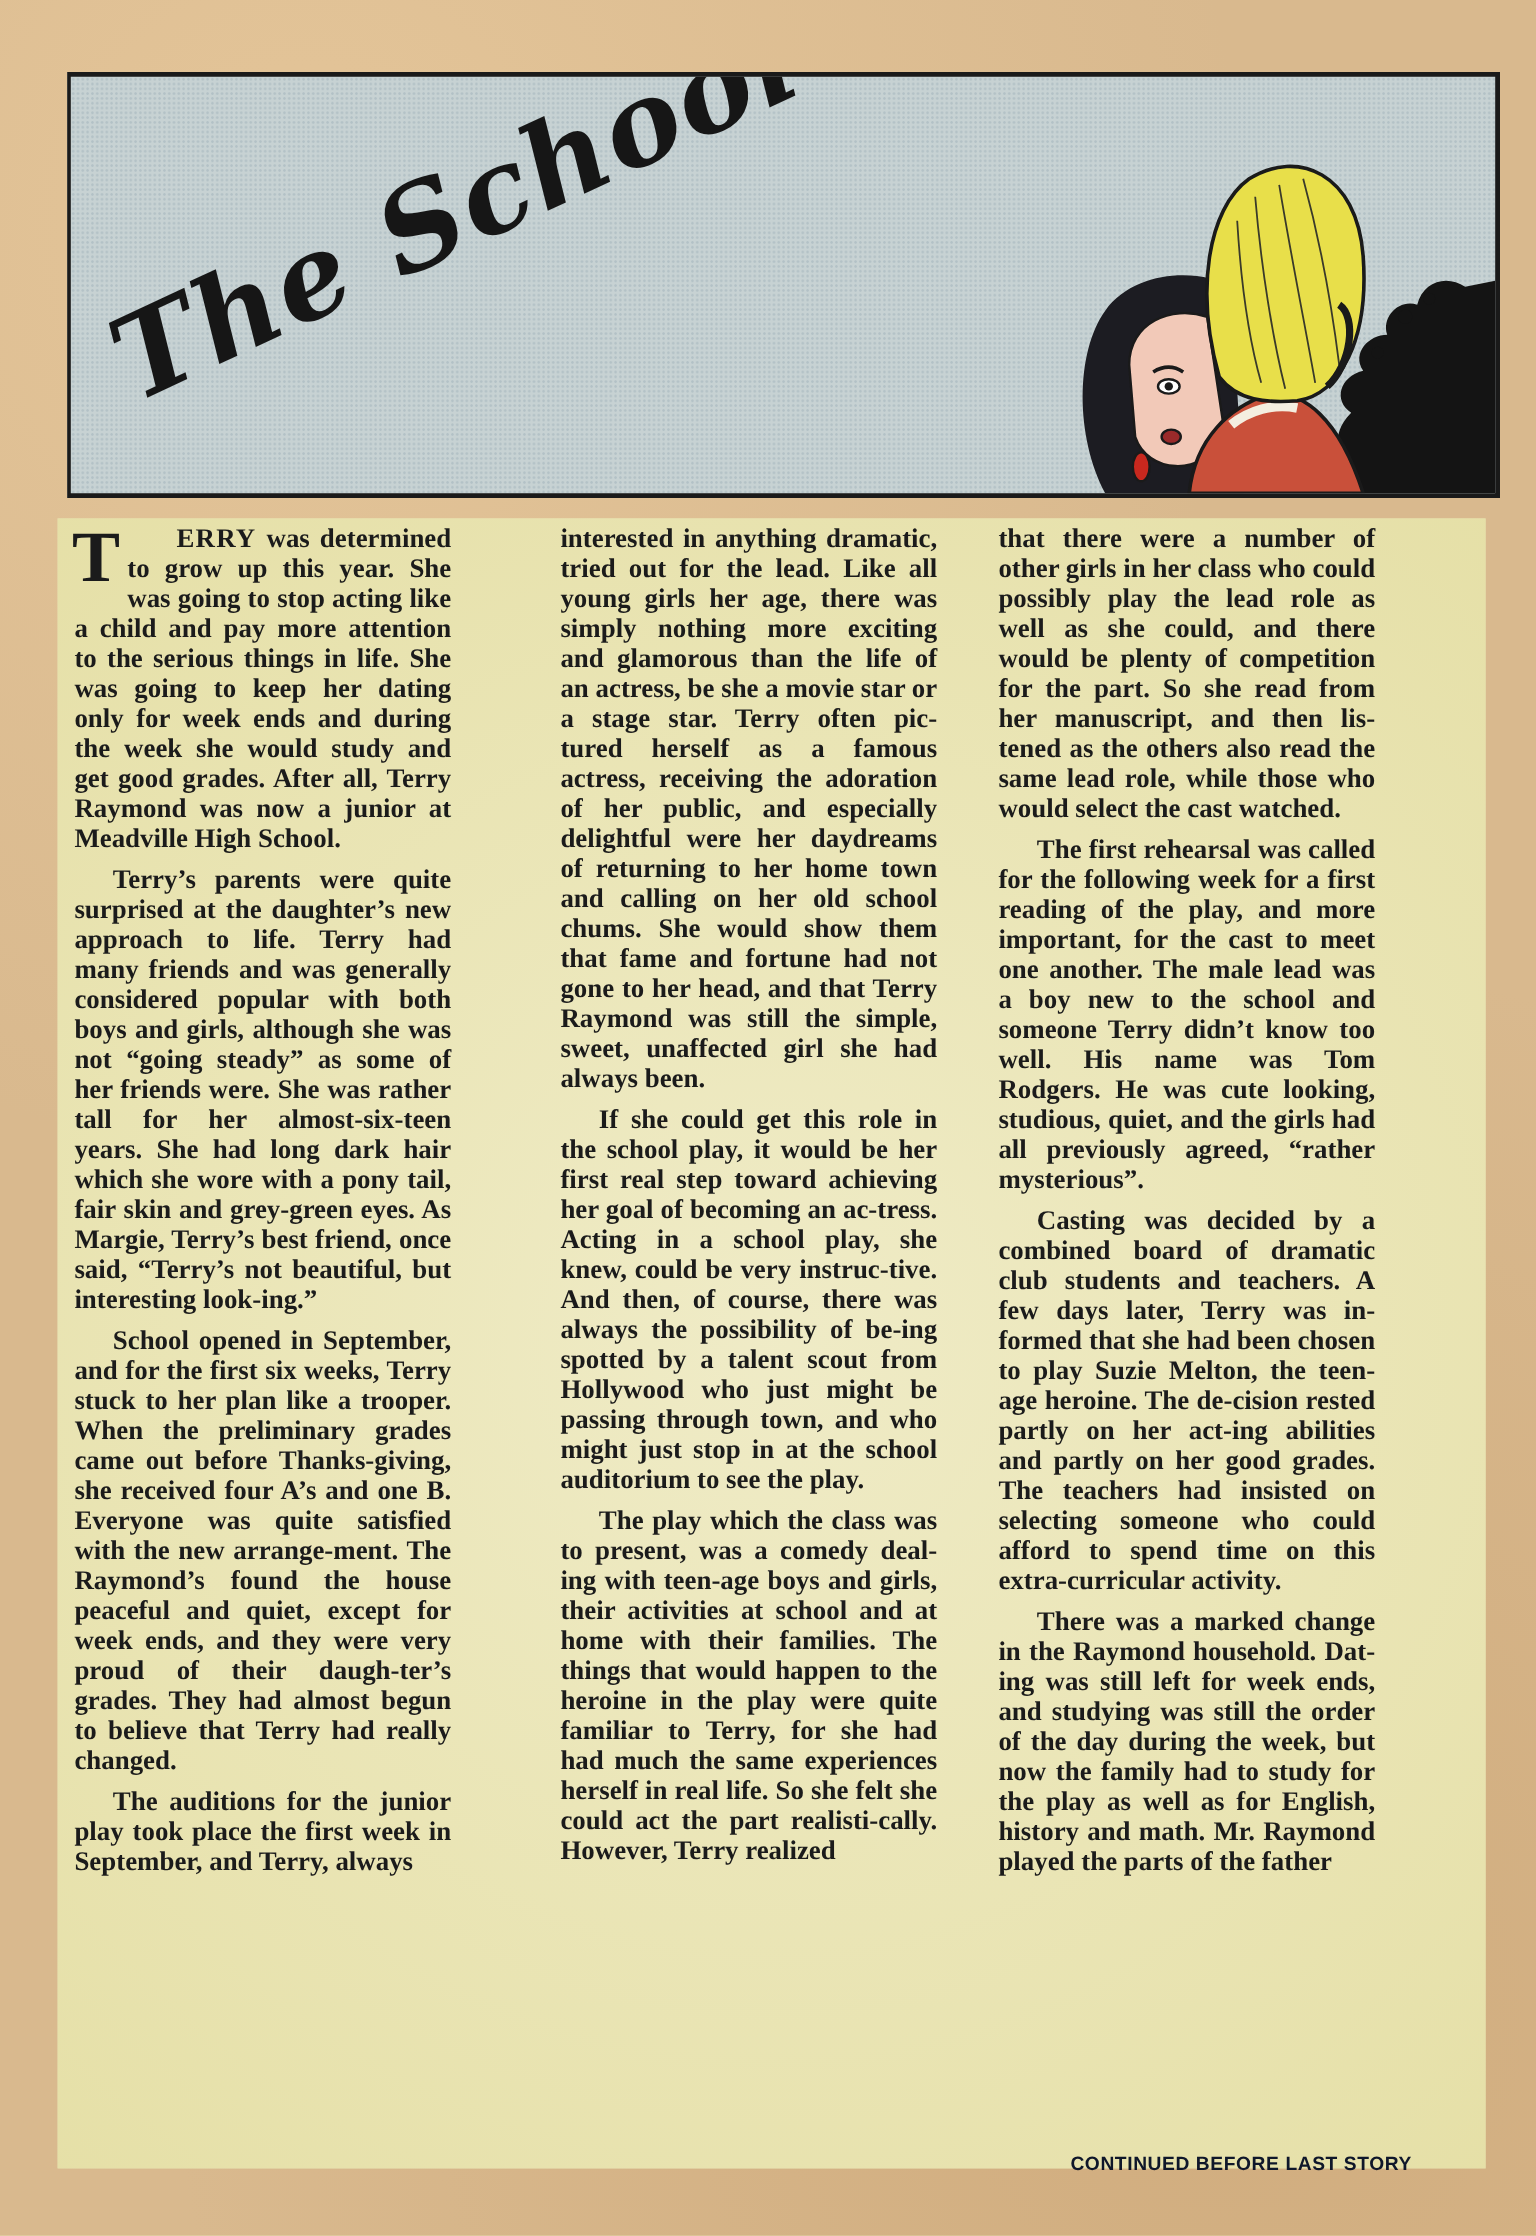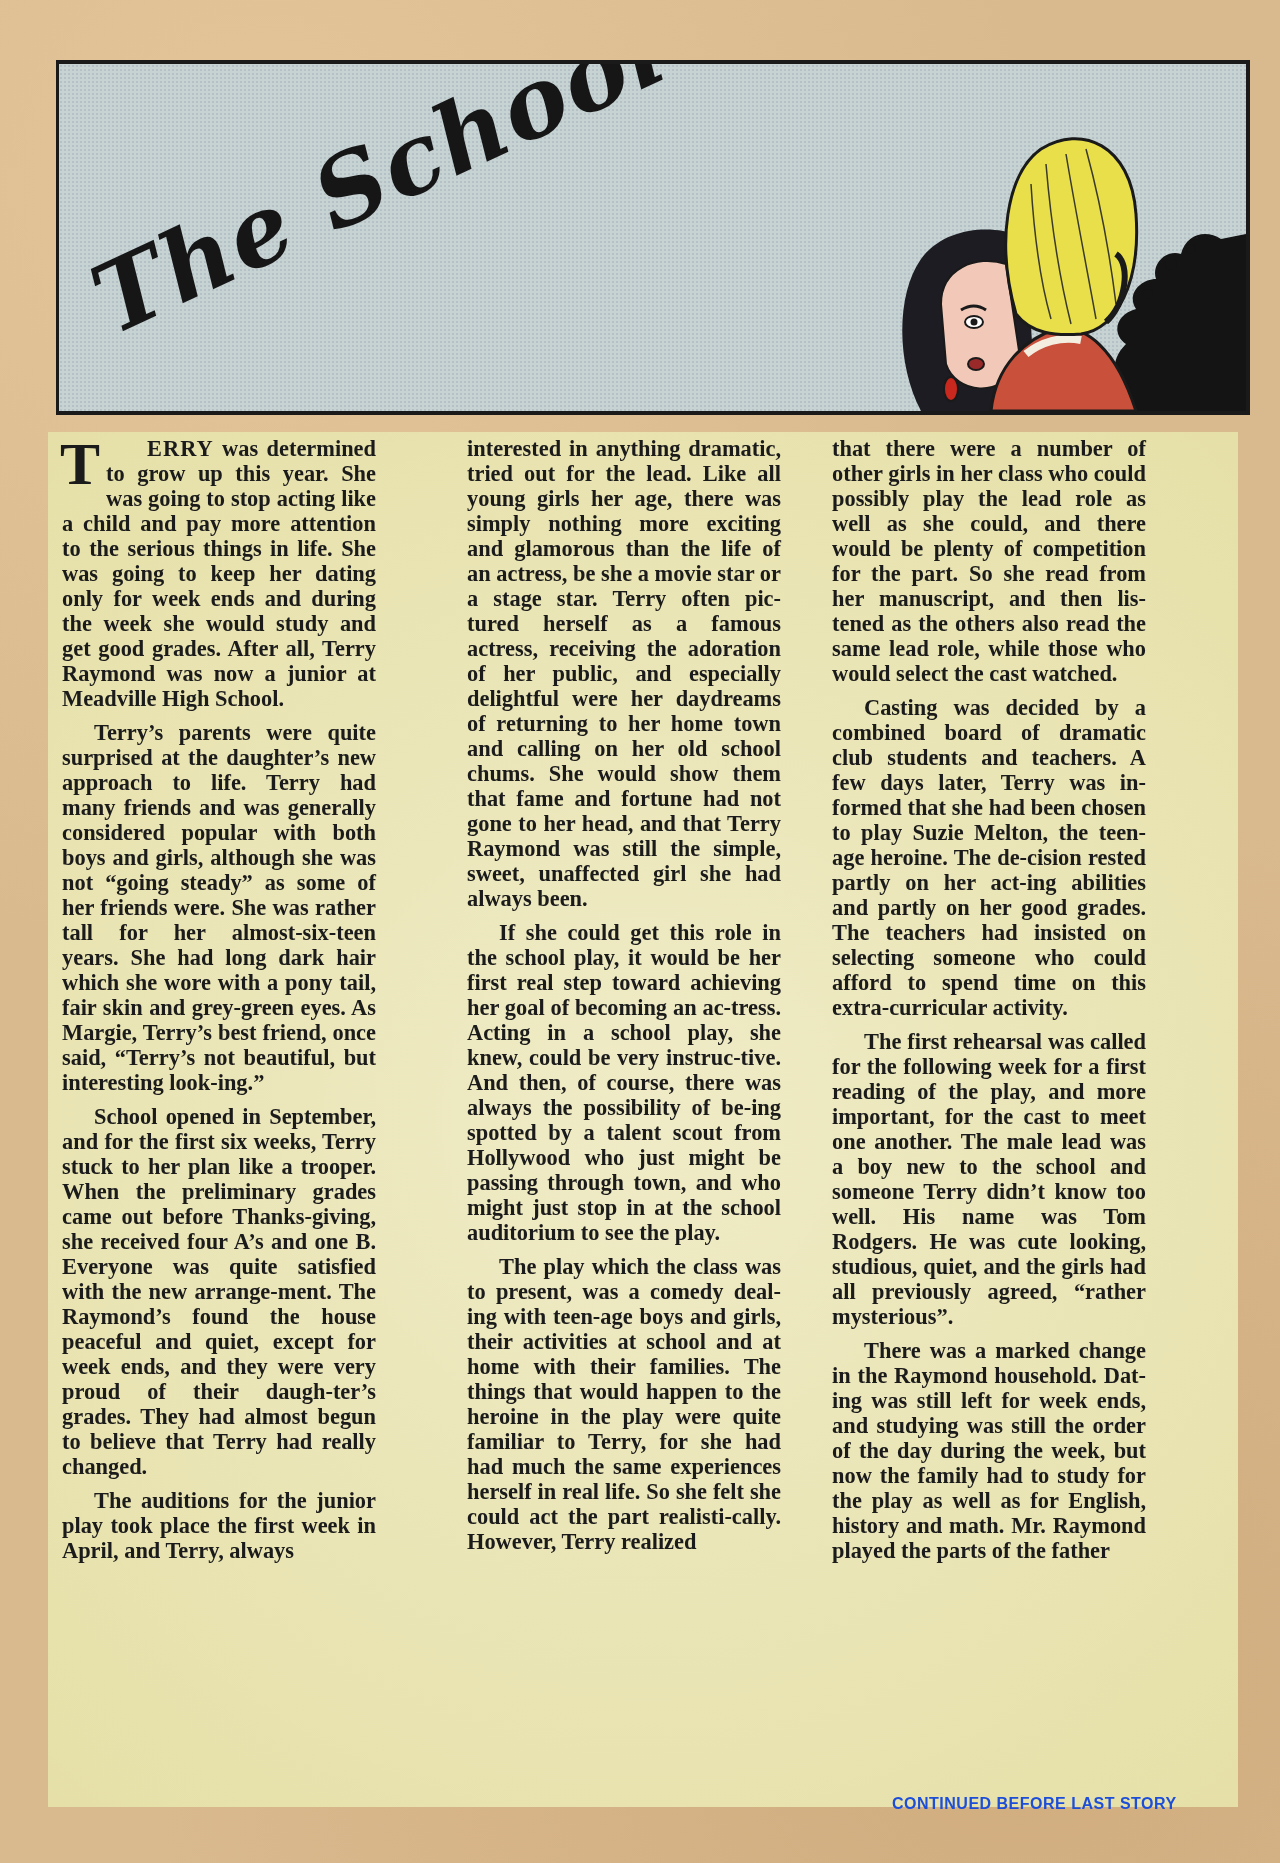--- a/index.html
+++ b/index.html
@@ -51,21 +51,21 @@
   .col p { margin:0 0 9px 0; text-indent:32px; }
   .col p.noindent { text-indent:0; }
   .dropcap {
     float:left; font-size:60px; line-height:48px; margin:4px 6px 0 -2px;
     font-weight:bold;
   }
   .firstword { letter-spacing:1px;margin-left:41px; }
   .continued {
     position:absolute; left:892px; top:1795px; width:330px;
     font-family:"Liberation Sans", "DejaVu Sans", sans-serif; font-weight:bold;
-    font-size:16px; letter-spacing:0.5px; color:#1d4ed8;
+    font-size:16px; letter-spacing:0.5px; color:#0f172a;
   }
 </style>
 </head>
 <body>
 
 <div class="page">
 
   <div class="panel">
     <div class="title">The School Play</div>
 
@@ -96,30 +96,30 @@
       <path d="M290 190 C305 200 300 240 280 258" stroke="#1a1a1a" stroke-width="6" fill="none"></path>
     </svg>
   </div>
 
   <div class="textarea"></div>
 
   <div class="col col1">
     <p class="noindent"><span class="dropcap">T</span><span class="firstword">ERRY</span><span> was determined to grow up this year. She was going to stop acting like a child and pay more attention to the serious things in life. She was going to keep her dating only for week ends and during the week she would study and get good grades. After all, Terry Raymond was now a junior at Meadville High School.</span></p>
     <p>Terry’s parents were quite surprised at the daughter’s new approach to life. Terry had many friends and was generally considered popular with both boys and girls, although she was not “going steady” as some of her friends were. She was rather tall for her almost-six-teen years. She had long dark hair which she wore with a pony tail, fair skin and grey-green eyes. As Margie, Terry’s best friend, once said, “Terry’s not beautiful, but interesting look-ing.”</p>
     <p>School opened in September, and for the first six weeks, Terry stuck to her plan like a trooper. When the preliminary grades came out before Thanks-giving, she received four A’s and one B. Everyone was quite satisfied with the new arrange-ment. The Raymond’s found the house peaceful and quiet, except for week ends, and they were very proud of their daugh-ter’s grades. They had almost begun to believe that Terry had really changed.</p>
-    <p>The auditions for the junior play took place the first week in April, and Terry, always</p>
+    <p>The auditions for the junior play took place the first week in September, and Terry, always</p>
   </div>
 
   <div class="col col2">
     <p class="noindent">interested in anything dramatic, tried out for the lead. Like all young girls her age, there was simply nothing more exciting and glamorous than the life of an actress, be she a movie star or a stage star. Terry often pic-tured herself as a famous actress, receiving the adoration of her public, and especially delightful were her daydreams of returning to her home town and calling on her old school chums. She would show them that fame and fortune had not gone to her head, and that Terry Raymond was still the simple, sweet, unaffected girl she had always been.</p>
     <p>If she could get this role in the school play, it would be her first real step toward achieving her goal of becoming an ac-tress. Acting in a school play, she knew, could be very instruc-tive. And then, of course, there was always the possibility of be-ing spotted by a talent scout from Hollywood who just might be passing through town, and who might just stop in at the school auditorium to see the play.</p>
     <p>The play which the class was to present, was a comedy deal-ing with teen-age boys and girls, their activities at school and at home with their families. The things that would happen to the heroine in the play were quite familiar to Terry, for she had had much the same experiences herself in real life. So she felt she could act the part realisti-cally. However, Terry realized</p>
   </div>
 
   <div class="col col3">
     <p class="noindent">that there were a number of other girls in her class who could possibly play the lead role as well as she could, and there would be plenty of competition for the part. So she read from her manuscript, and then lis-tened as the others also read the same lead role, while those who would select the cast watched.</p>
+    <p>The first rehearsal was called for the following week for a first reading of the play, and more important, for the cast to meet one another. The male lead was a boy new to the school and someone Terry didn’t know too well. His name was Tom Rodgers. He was cute looking, studious, quiet, and the girls had all previously agreed, “rather mysterious”.</p>
     <p>Casting was decided by a combined board of dramatic club students and teachers. A few days later, Terry was in-formed that she had been chosen to play Suzie Melton, the teen-age heroine. The de-cision rested partly on her act-ing abilities and partly on her good grades. The teachers had insisted on selecting someone who could afford to spend time on this extra-curricular activity.</p>
-    <p>The first rehearsal was called for the following week for a first reading of the play, and more important, for the cast to meet one another. The male lead was a boy new to the school and someone Terry didn’t know too well. His name was Tom Rodgers. He was cute looking, studious, quiet, and the girls had all previously agreed, “rather mysterious”.</p>
     <p>There was a marked change in the Raymond household. Dat-ing was still left for week ends, and studying was still the order of the day during the week, but now the family had to study for the play as well as for English, history and math. Mr. Raymond played the parts of the father</p>
   </div>
 
   <div class="continued">CONTINUED BEFORE LAST STORY</div>
 </div>
 
 </body></html>

